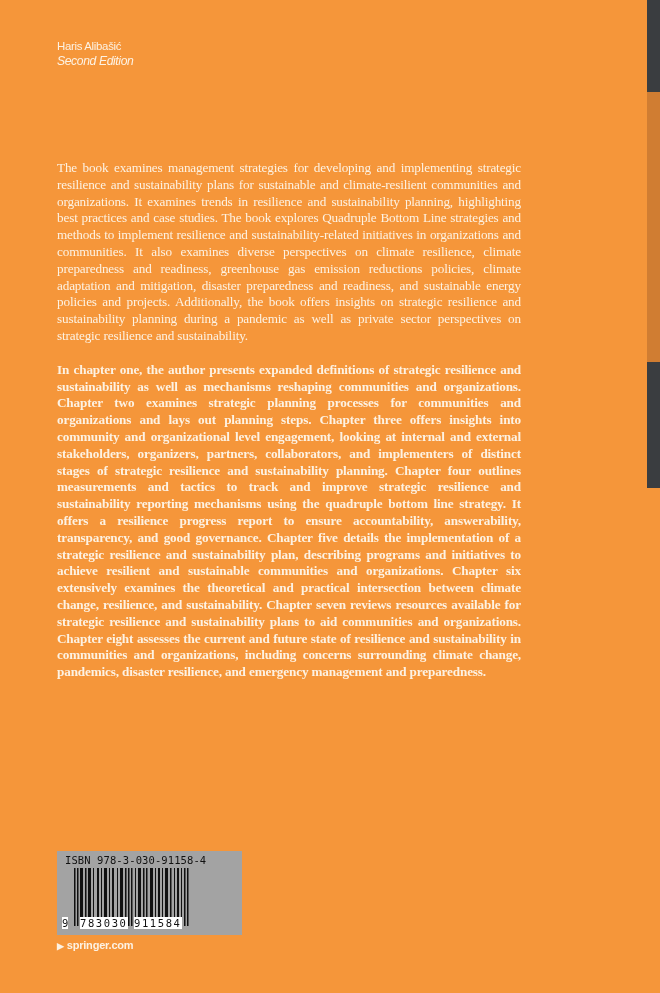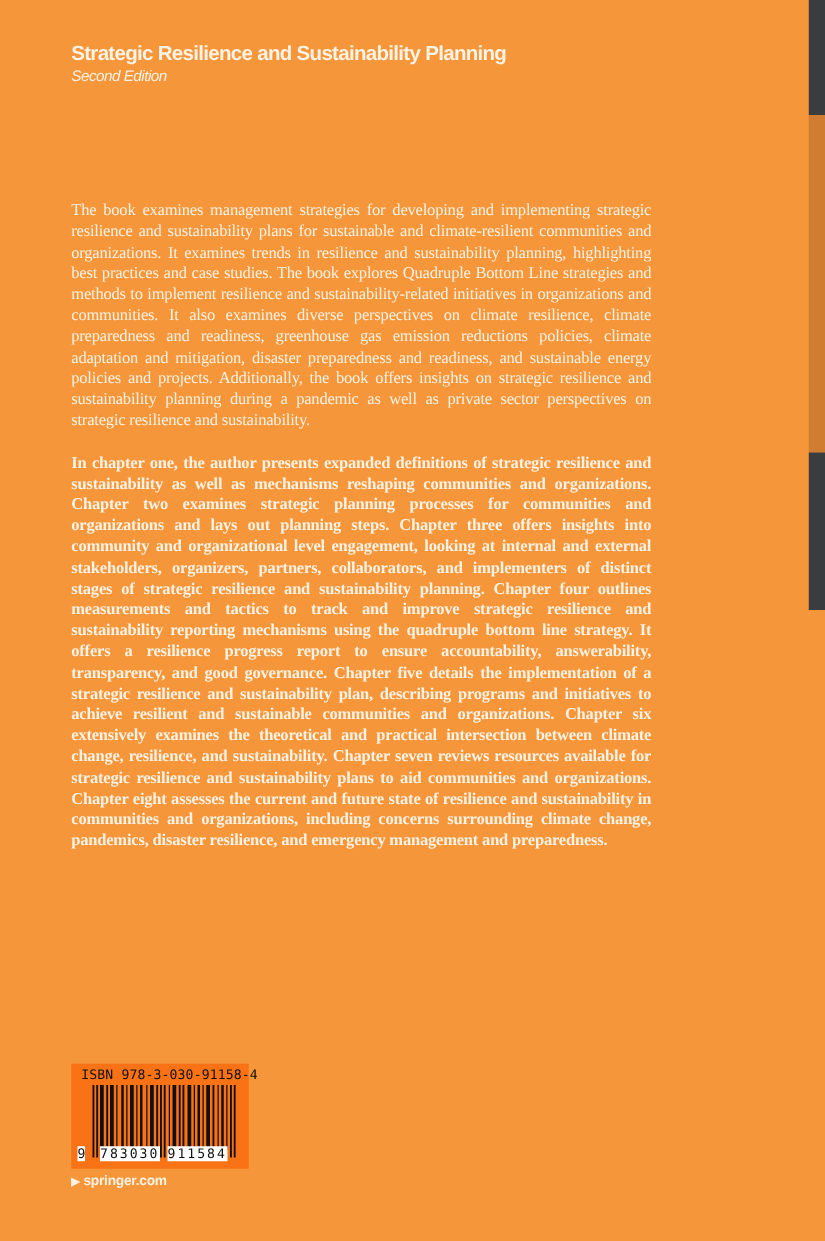--- a/index.html
+++ b/index.html
@@ -56,23 +56,23 @@
       text-align: justify;
       color: #FDF2E3;
       letter-spacing: -0.15px;
     }
     .body-text p + p { margin-top: 17px; font-weight: bold; }
 
     .barcode-box {
       position: absolute;
       left: 57px;
       top: 851px;
-      width: 142px;
+      width: 185px;
       height: 84px;
-      background: #f97316;
+      background: #a3a3a3;
     }
     .isbn-label {
       position: absolute;
       left: 8px;
       top: 3px;
       font-family: "DejaVu Sans Mono", monospace;
       font-size: 10.5px;
       color: #111;
       letter-spacing: 0.1px;
       white-space: nowrap;
@@ -100,21 +100,21 @@
     .springer .arrow { font-size: 9px; margin-right: 3px; }
   </style>
 </head>
 <body>
 
 <div class="spine-strip strip-top"></div>
 <div class="spine-strip strip-mid"></div>
 <div class="spine-strip strip-bot"></div>
 
 <div class="header">
-  <div class="title">Strategic Resilience and Sustainability Planning</div>
+  <div class="author">Haris Alibašić</div>
   <div class="edition">Second Edition</div>
 </div>
 
 <div class="body-text">
   <p>The book examines management strategies for developing and implementing strategic resilience and sustainability plans for sustainable and climate-resilient communities and organizations. It examines trends in resilience and sustainability planning, highlighting best practices and case studies. The book explores Quadruple Bottom Line strategies and methods to implement resilience and sustainability-related initiatives in organizations and communities. It also examines diverse perspectives on climate resilience, climate preparedness and readiness, greenhouse gas emission reductions policies, climate adaptation and mitigation, disaster preparedness and readiness, and sustainable energy policies and projects. Additionally, the book offers insights on strategic resilience and sustainability planning during a pandemic as well as private sector perspectives on strategic resilience and sustainability.</p>
   <p>In chapter one, the author presents expanded definitions of strategic resilience and sustainability as well as mechanisms reshaping communities and organizations. Chapter two examines strategic planning processes for communities and organizations and lays out planning steps. Chapter three offers insights into community and organizational level engagement, looking at internal and external stakeholders, organizers, partners, collaborators, and implementers of distinct stages of strategic resilience and sustainability planning. Chapter four outlines measurements and tactics to track and improve strategic resilience and sustainability reporting mechanisms using the quadruple bottom line strategy. It offers a resilience progress report to ensure accountability, answerability, transparency, and good governance. Chapter five details the implementation of a strategic resilience and sustainability plan, describing programs and initiatives to achieve resilient and sustainable communities and organizations. Chapter six extensively examines the theoretical and practical intersection between climate change, resilience, and sustainability. Chapter seven reviews resources available for strategic resilience and sustainability plans to aid communities and organizations. Chapter eight assesses the current and future state of resilience and sustainability in communities and organizations, including concerns surrounding climate change, pandemics, disaster resilience, and emergency management and preparedness.</p>
 </div>
 
 <div class="barcode-box">
   <div class="isbn-label">ISBN 978-3-030-91158-4</div>

